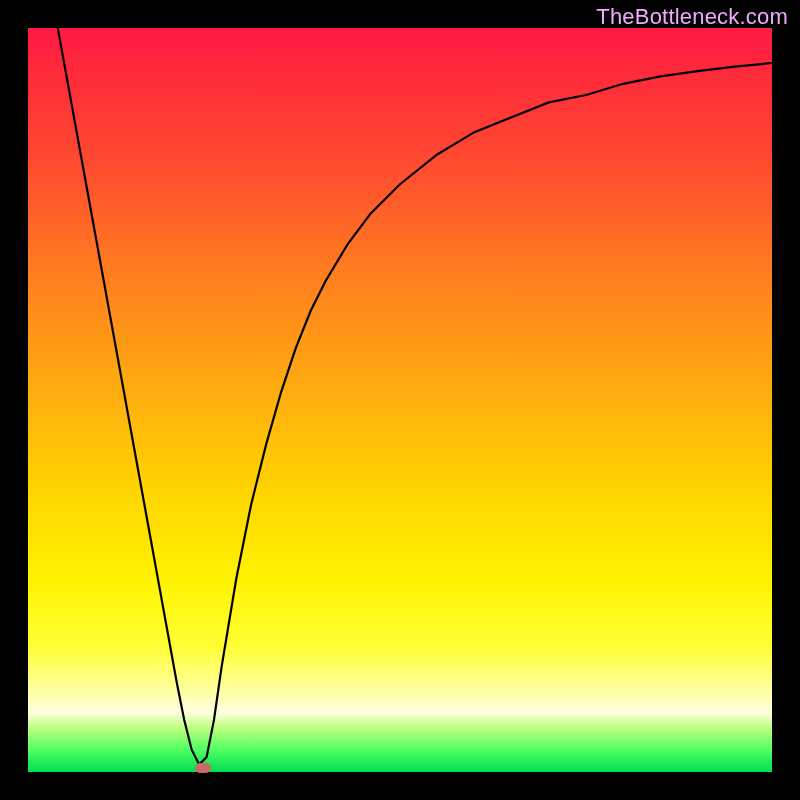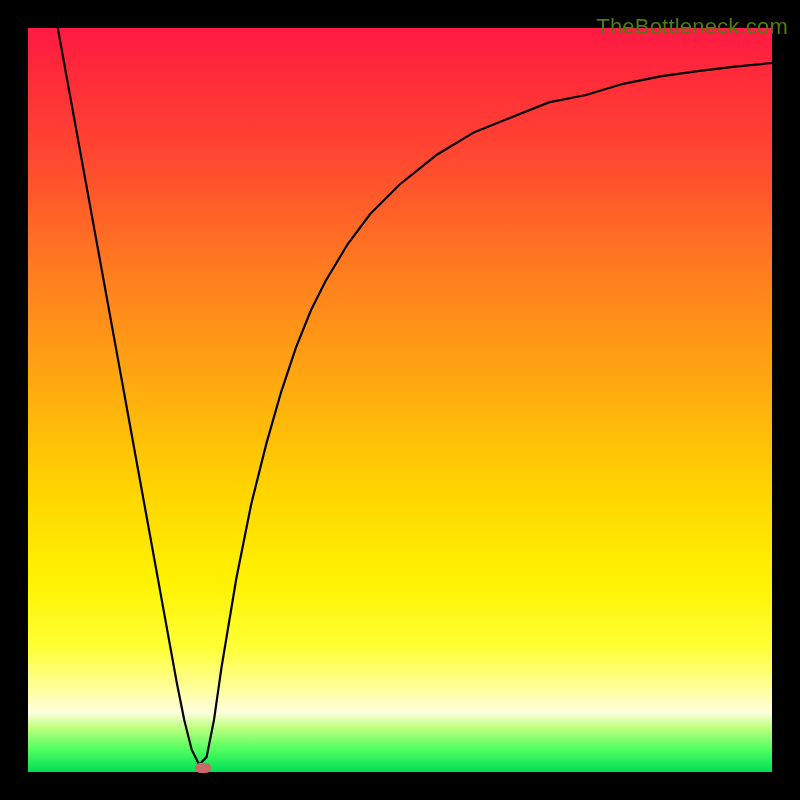--- a/index.html
+++ b/index.html
@@ -34,26 +34,26 @@
       #ffff33 83%,
       #ffffa0 89%,
       #ffffe0 92%,
       #c0ff80 94%,
       #50ff60 97%,
       #00dd55 100%
     );
   }
   .watermark {
     position: absolute;
-    top: 14px;
+    top: 4px;
     right: 12px;
     font-family: Arial, Helvetica, sans-serif;
     font-size: 22px;
     font-weight: 500;
-    color: #4d7c0f;
+    color: #f0abfc;
     letter-spacing: 0.2px;
     user-select: none;
   }
   svg.curve {
     position: absolute;
     inset: 0;
     width: 744px;
     height: 744px;
   }
   .marker {

